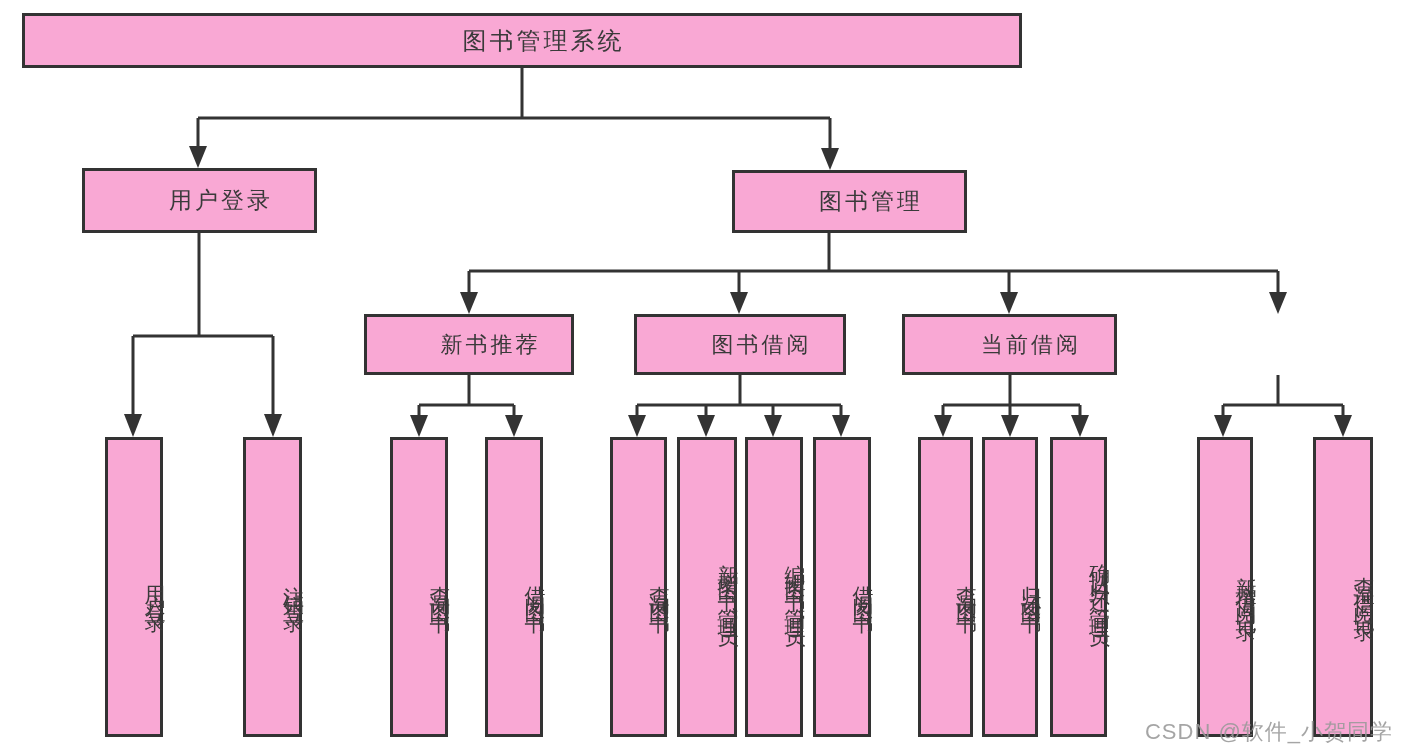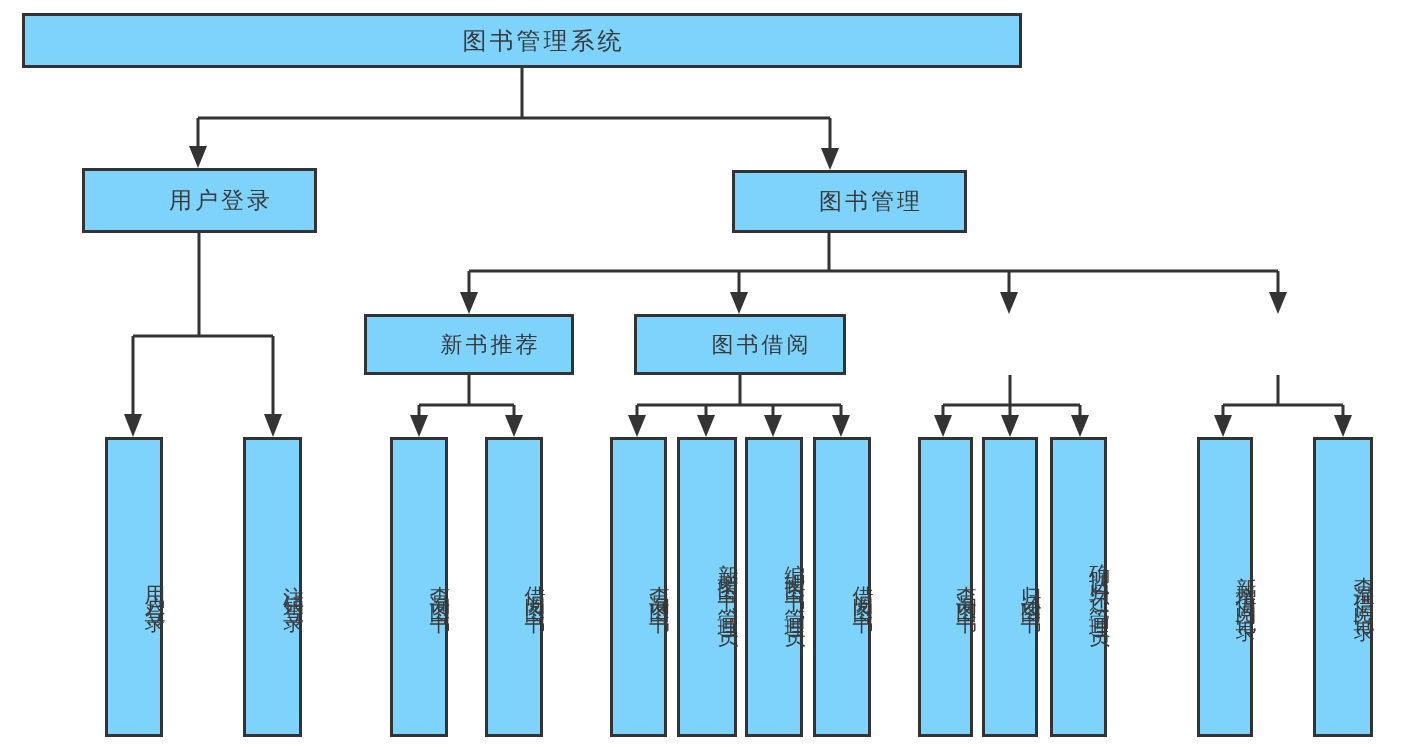--- a/index.html
+++ b/index.html
@@ -18,21 +18,21 @@
   .connectors {
     position: absolute;
     left: 0;
     top: 0;
     width: 1405px;
     height: 747px;
   }
   .box {
     position: absolute;
     box-sizing: border-box;
-    background: #7dd3fc;
+    background: #f9a8d4;
     border: 3px solid #333333;
     color: #3a3a3a;
     display: flex;
     align-items: center;
     justify-content: center;
     text-align: center;
     padding-left: 43px;
   }
   .hbox {
     letter-spacing: 3px;
@@ -112,20 +112,21 @@
     </g>
   </svg>
 
   <div class="box hbox root-box" style="left:22px; top:13px; width:1000px; height:55px;">图书管理系统</div>
 
   <div class="box hbox lvl2-box" style="left:82px; top:168px; width:235px; height:65px;">用户登录</div>
   <div class="box hbox lvl2-box" style="left:732px; top:170px; width:235px; height:63px;">图书管理</div>
 
   <div class="box hbox lvl3-box" style="left:364px; top:314px; width:210px; height:61px;">新书推荐</div>
   <div class="box hbox lvl3-box" style="left:634px; top:314px; width:212px; height:61px;">图书借阅</div>
+  <div class="box hbox lvl3-box" style="left:902px; top:314px; width:215px; height:61px;">当前借阅</div>
 
   <div class="box vbox" style="left:105px; top:437px; width:58px; height:300px;">
       <span>用户登录</span>
     </div>
   <div class="box vbox" style="left:243px; top:437px; width:59px; height:300px;">
       <span>注销登录</span>
     </div>
 
   <div class="box vbox" style="left:390px; top:437px; width:58px; height:300px;">
       <span>查询图书</span>
@@ -157,14 +158,15 @@
       <span>确认归还（管理员）</span>
     </div>
 
   <div class="box vbox" style="left:1197px; top:437px; width:56px; height:300px;">
       <span>新增借阅记录</span>
     </div>
   <div class="box vbox" style="left:1313px; top:437px; width:60px; height:300px;">
       <span>查询借阅记录</span>
     </div>
 
+  <div class="watermark">CSDN @软件_小贺同学</div>
 
 </div>
 
 </body></html>

